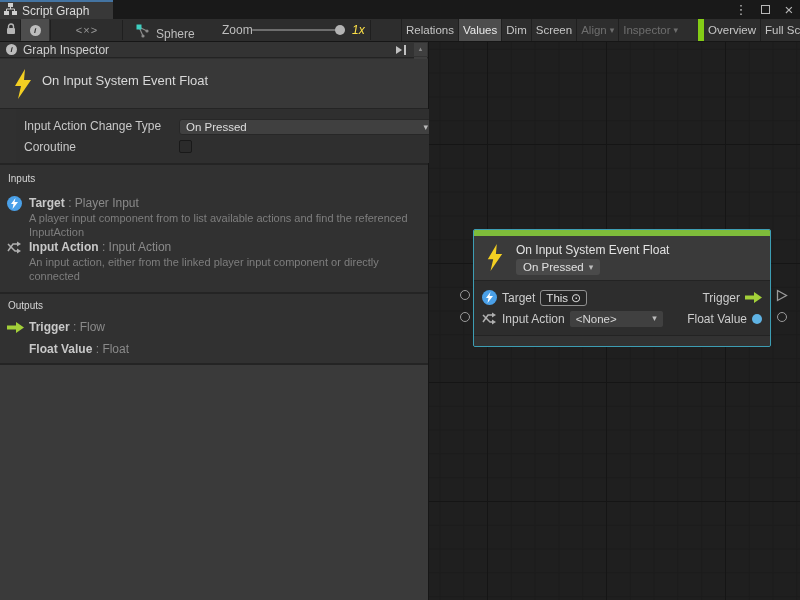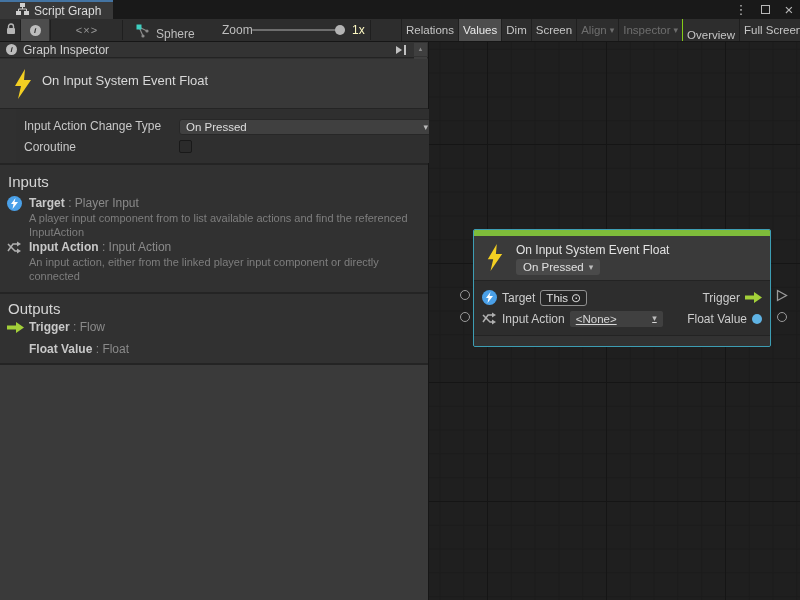--- a/index.html
+++ b/index.html
@@ -2,45 +2,45 @@
 <html><head>
 <meta charset="utf-8">
 <style>
   * { margin:0; padding:0; box-sizing:border-box; }
   html,body { background:#111; }
   body { font-family:"Liberation Sans","DejaVu Sans",sans-serif; }
   .window { position:relative; width:800px; height:600px; background:#191919; overflow:hidden; color:#c8c8c8; font-size:12px; }
 
   
   .tabbar { position:absolute; left:0; top:0; width:800px; height:19px; background:#191919; }
-  .tab { position:absolute; left:0; top:0; width:113px; height:19px; background:#383838; border-top:2px solid #4474a2; display:flex; align-items:center; gap:5px; padding:0 16px; color:#dcdcdc; }
+  .tab { position:absolute; left:0; top:0; width:113px; height:19px; background:#383838; border-top:2px solid #4474a2; display:flex; align-items:center; gap:5px; padding:0 4px; color:#dcdcdc; }
   .tab-label { font-size:12px; white-space:nowrap; }
   .win-controls { position:absolute; right:4px; top:0; height:19px; display:flex; align-items:center; gap:10px; color:#b8b8b8; }
   .win-btn { width:14px; height:16px; display:flex; align-items:center; justify-content:center; font-size:13px; }
   .max-glyph { width:9px; height:9px; border:1.5px solid #b8b8b8; }
 
   
   .toolbar { position:absolute; left:0; top:19px; width:800px; height:23px; background:#2d2d2d; border-bottom:1px solid #161616; }
   .tsep { position:absolute; top:1px; width:1px; height:20px; background:#1f1f1f; }
   .tbtn { position:absolute; top:0; height:22px; display:flex; align-items:center; justify-content:center; color:#b8b8b8; }
   .tbtn.active { background:#4d4d4d; color:#e8e8e8; }
   .lock-btn { left:1px; width:19px; }
   .info-btn { left:21px; width:28px; }
   .code-btn { left:62px; width:50px; color:#9a9a9a; font-size:11px; letter-spacing:1px; }
   .sphere-group { position:absolute; left:136px; top:0; height:22px; display:flex; align-items:flex-end; gap:6px; color:#bdbdbd; }
   .zoom-label { position:absolute; left:222px; top:4px; color:#bdbdbd; }
   .slider-track { position:absolute; left:252px; top:10px; width:93px; height:2px; background:#6e6e6e; border-radius:1px; }
   .slider-handle { position:absolute; left:-2px; top:-4px; width:10px; height:10px; border-radius:50%; background:#b4b4b4; }
   .slider-handle.at-end { left:83px; }
-  .zoom-value { position:absolute; left:352px; top:4px; color:#fef9c3; }
+  .zoom-value { position:absolute; left:352px; top:4px; color:#fde047;font-style:italic; }
   .right-cluster { position:absolute; left:373px; top:0; right:0; height:22px; display:flex;padding-left:28px; }
   .rbtn { height:22px; display:flex; align-items:center; gap:3px; padding:0 4px; font-size:11.5px; color:#c6c6c6; border-left:1px solid #1f1f1f; white-space:nowrap; }
   .rbtn.active { background:#4d4d4d; color:#eaeaea; }
   .rbtn.disabled { color:#6e6e6e; }
-  .rbtn.gap { margin-left:0; border-left:1px solid #84cc16;align-items:flex-end; }
+  .rbtn.gap { margin-left:16px; border-left:6px solid #84cc16; }
   .caret { font-size:9px; line-height:1; }
 
   
   .inspector { position:absolute; left:0; top:42px; width:429px; height:558px; background:#303030; border-right:1px solid #161616; }
   .insp-header { position:absolute; left:0; top:0; width:100%; height:16px; background:#333333; border-bottom:1px solid #232323; display:flex; align-items:center; gap:6px; padding:0 6px; color:#cfcfcf; }
   .info-circle { width:11px; height:11px; border-radius:50%; background:#bdbdbd; color:#2d2d2d; font-size:8px; font-weight:bold; display:flex; align-items:center; justify-content:center; font-style:italic; }
   .dock-btn { position:absolute; right:20px; top:2px; width:14px; height:12px; display:flex; align-items:center; justify-content:center; }
   .scroll-strip { position:absolute; right:1px; top:1px; width:13px; height:26px; display:flex; flex-direction:column; gap:1px; }
   .scroll-btn { flex:1; background:#3f3f3f; color:#8a8a8a; font-size:6px; display:flex; align-items:center; justify-content:center; }
 
@@ -50,21 +50,21 @@
 
   .divider { position:absolute; left:0; width:100%; height:2px; background:#242424; }
 
   .props-sec { position:absolute; left:16px; top:67px; width:100%; height:54px; background:#2f2f2f; }
   .prop-label { position:absolute; left:8px; color:#c8c8c8; }
   .dropdown { position:absolute; left:163px; right:9px; height:16px; background:#404040; border:1px solid #272727; border-radius:3px; display:flex; align-items:center; justify-content:space-between; padding:0 6px; color:#dedede; font-size:11.5px; }
   .checkbox { position:absolute; left:163px; width:13px; height:13px; background:#2b2b2b; border:1px solid #191919; border-radius:2px; }
 
   .inputs-sec { position:absolute; left:0; top:123px; width:100%; height:127px; background:#313131; }
   .outputs-sec { position:absolute; left:0; top:252px; width:100%; height:69px; background:#313131; }
-  .sec-header { position:absolute; left:8px; font-size:15px; color:#d4d4d4; }
+  .sec-header { position:absolute; left:8px; font-size:10px; color:#d4d4d4; }
   .port-item { position:absolute; left:0; width:100%; }
   .port-icon { position:absolute; left:7px; top:0; }
   .port-name { position:absolute; left:29px; top:0; white-space:nowrap; }
   .pname { font-weight:bold; color:#c8c8c8; }
   .ptype { color:#8a8a8a; }
   .port-desc { position:absolute; left:29px; top:15px; right:14px; color:#7e7e7e; font-size:11px; line-height:14px; }
   .pi-circle { width:15px; height:15px; border-radius:50%; background:#4aa0e8; display:flex; align-items:center; justify-content:center; }
   .dot-blue { width:9px; height:9px; border-radius:50%; background:#5fb3e4; }
 
   .insp-bottom { position:absolute; left:0; top:323px; width:100%; height:235px; background:#3a3a3a; }
@@ -85,21 +85,21 @@
   .node-header { position:relative; height:44px; background:#3a3a3a; }
   .node-bolt { position:absolute; left:12px; top:8px; }
   .node-title { position:absolute; left:42px; top:7px; font-size:12px; color:#e2e2e2; white-space:nowrap; }
   .node-event-btn { position:absolute; left:42px; top:23px; height:16px; background:#4a4a4a; border-radius:3px; display:flex; align-items:center; gap:5px; padding:0 7px; font-size:11.5px; color:#e0e0e0; }
   .node-div { height:1px; background:#232323; }
   .node-body { padding:6px 0; background:#2d2d2d; }
   .node-row { height:21px; display:flex; align-items:center; padding:0 8px; gap:5px; }
   .nlabel { color:#cccccc; font-size:12px; white-space:nowrap; }
   .chip { height:16px; border:1px solid #909090; border-radius:3px; background:#262626; display:flex; align-items:center; gap:3px; padding:0 5px; font-size:11.5px; color:#e0e0e0; }
   .scope { font-size:12px; line-height:1; color:#dddddd; }
-  .node-select { width:93px; height:16px; background:#404040; border-radius:2px; display:flex; align-items:center; justify-content:space-between; padding:0 6px; font-size:11.5px; color:#d8d8d8;text-decoration:underline; }
+  .node-select { width:93px; height:16px; background:#404040; border-radius:2px; display:flex; align-items:center; justify-content:space-between; padding:0 6px; font-size:11.5px; color:#d8d8d8; }
   .spacer { margin-left:auto; }
   .node-footer { height:11px; background:#323232; border-top:1px solid #232323; border-radius:0 0 2px 2px; }
   .dot-blue-node { width:10px; height:10px; border-radius:50%; background:#5fb3e4; }
 
   .ext-port { position:absolute; width:10px; height:10px; border:1px solid #9a9a9a; border-radius:50%; }
   .caret-dim { color:#bbbbbb; }
 </style>
 </head>
 <body>
 

